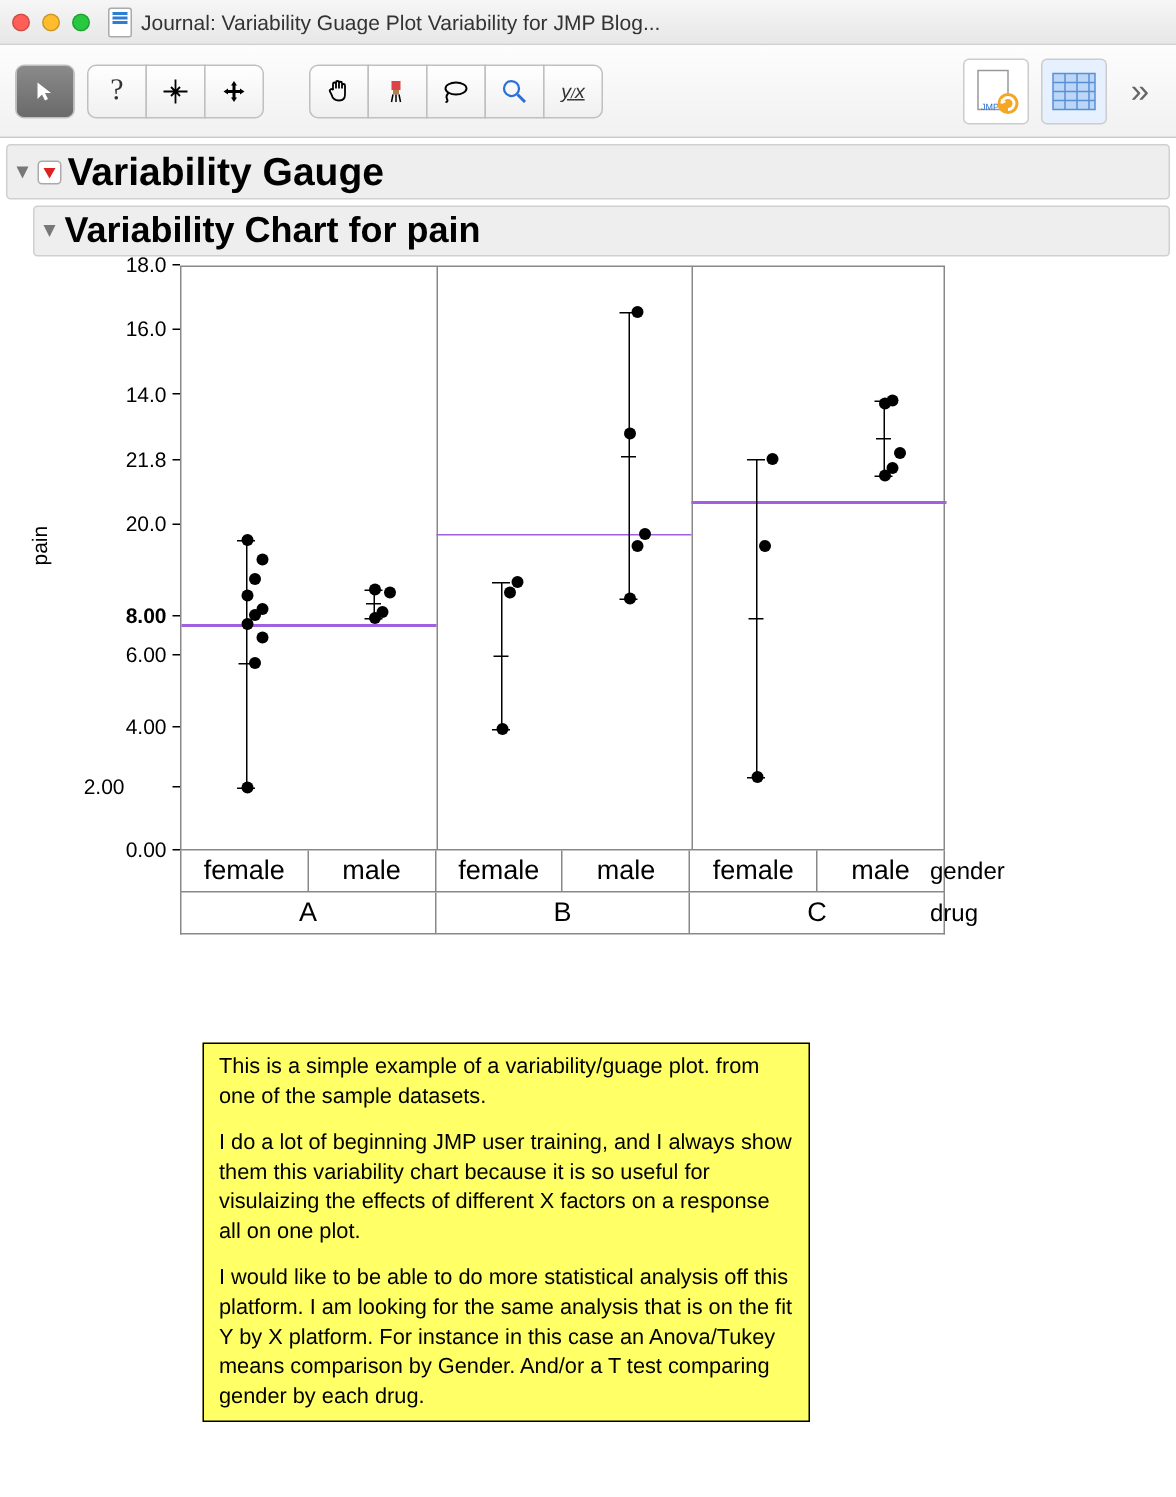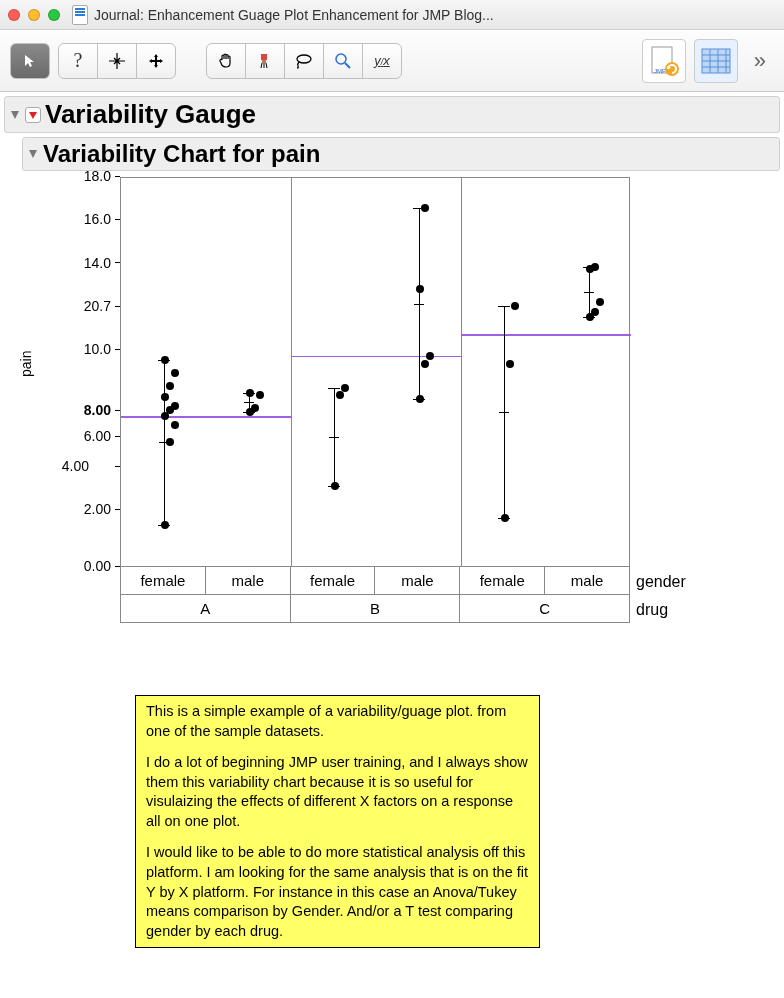--- a/index.html
+++ b/index.html
@@ -51,41 +51,41 @@
 
   
   .ytick-holder { position: absolute; left: 0; top: 0; width: 60px; height: 390px; }
   .ytick { position: absolute; right: 0; display: flex; align-items: center; font-size: 14px; color: #000; }
   .ytick span { margin-right: 4px; }
   .ytick .mark { width: 5px; height: 1px; background: #000; }
 
   
   .xstrip { position: absolute; left: 60px; top: 390px; width: 510px; }
   .xrow { display: flex; border: 1px solid #888; border-top: none; height: 28px; }
-  .xcell { flex: 1; display: flex; align-items: center; justify-content: center; font-size: 15px; border-right: 1px solid #888; }
+  .xcell { flex: 1; display: flex; align-items: center; justify-content: center; font-size: 18px; border-right: 1px solid #888; }
   .xcell:last-child { border-right: none; }
   .xrow.level2 .xcell { flex: 1; }
-  .xside { position: absolute; left: 576px; font-size: 16px; color: #000; }
+  .xside { position: absolute; left: 560px; font-size: 16px; color: #000; }
 
   
   .note { position: absolute; left: 135px; top: 695px; width: 405px; background: #ffff66; border: 1px solid #000; padding: 6px 10px; font-size: 14.5px; line-height: 1.35; color: #000; font-family: Arial, sans-serif; }
   .note p { margin-bottom: 12px; }
   .note p:last-child { margin-bottom: 0; }
 </style>
 </head>
 <body>
 
 <div class="titlebar">
   <div class="traffic">
     <div class="tl red"></div>
     <div class="tl yellow"></div>
     <div class="tl green"></div>
   </div>
   <div class="docicon"></div>
-  <div class="title-text">Journal: Enhancement Guage Plot Enhancement for JMP Blog...</div>
+  <div class="title-text">Journal: Variability Guage Plot Variability for JMP Blog...</div>
 </div>
 
 <div class="toolbar">
   <div class="tbtn dark">
     <svg width="16" height="16" viewBox="0 0 16 16">
         <path d="M3 2 L3 13 L6 10 L8 14 L10 13 L8 9 L12 9 Z" fill="#fff"></path>
       </svg>
   </div>
   <div class="tgroup">
     <div class="tbtn">
@@ -180,42 +180,42 @@
   </div>
 
   <div class="chart-wrap">
     <div class="yaxis-label">pain</div>
     <div class="plot">
       <div class="ytick-holder" id="yticks">
           <div class="ytick" style="top: 381px;">
             <span>0.00</span>
             <div class="mark"></div>
           </div>
-          <div class="ytick" style="top: 324px;">
+          <div class="ytick" style="top: 339px; gap: 28px;">
             <span>2.00</span>
             <div class="mark"></div>
           </div>
-          <div class="ytick" style="top: 281px; gap: 22px;">
+          <div class="ytick" style="top: 299px;">
             <span>4.00</span>
             <div class="mark"></div>
           </div>
           <div class="ytick" style="top: 251px;">
             <span>6.00</span>
             <div class="mark"></div>
           </div>
           <div class="ytick" style="top: 225px; font-weight: bold;">
             <span>8.00</span>
             <div class="mark"></div>
           </div>
           <div class="ytick" style="top: 164.333px;">
-            <span>10.0</span>
+            <span>20.0</span>
             <div class="mark"></div>
           </div>
           <div class="ytick" style="top: 121px;">
-            <span>20.7</span>
+            <span>21.8</span>
             <div class="mark"></div>
           </div>
           <div class="ytick" style="top: 77.6667px;">
             <span>14.0</span>
             <div class="mark"></div>
           </div>
           <div class="ytick" style="top: 34.3333px;">
             <span>16.0</span>
             <div class="mark"></div>
           </div>

